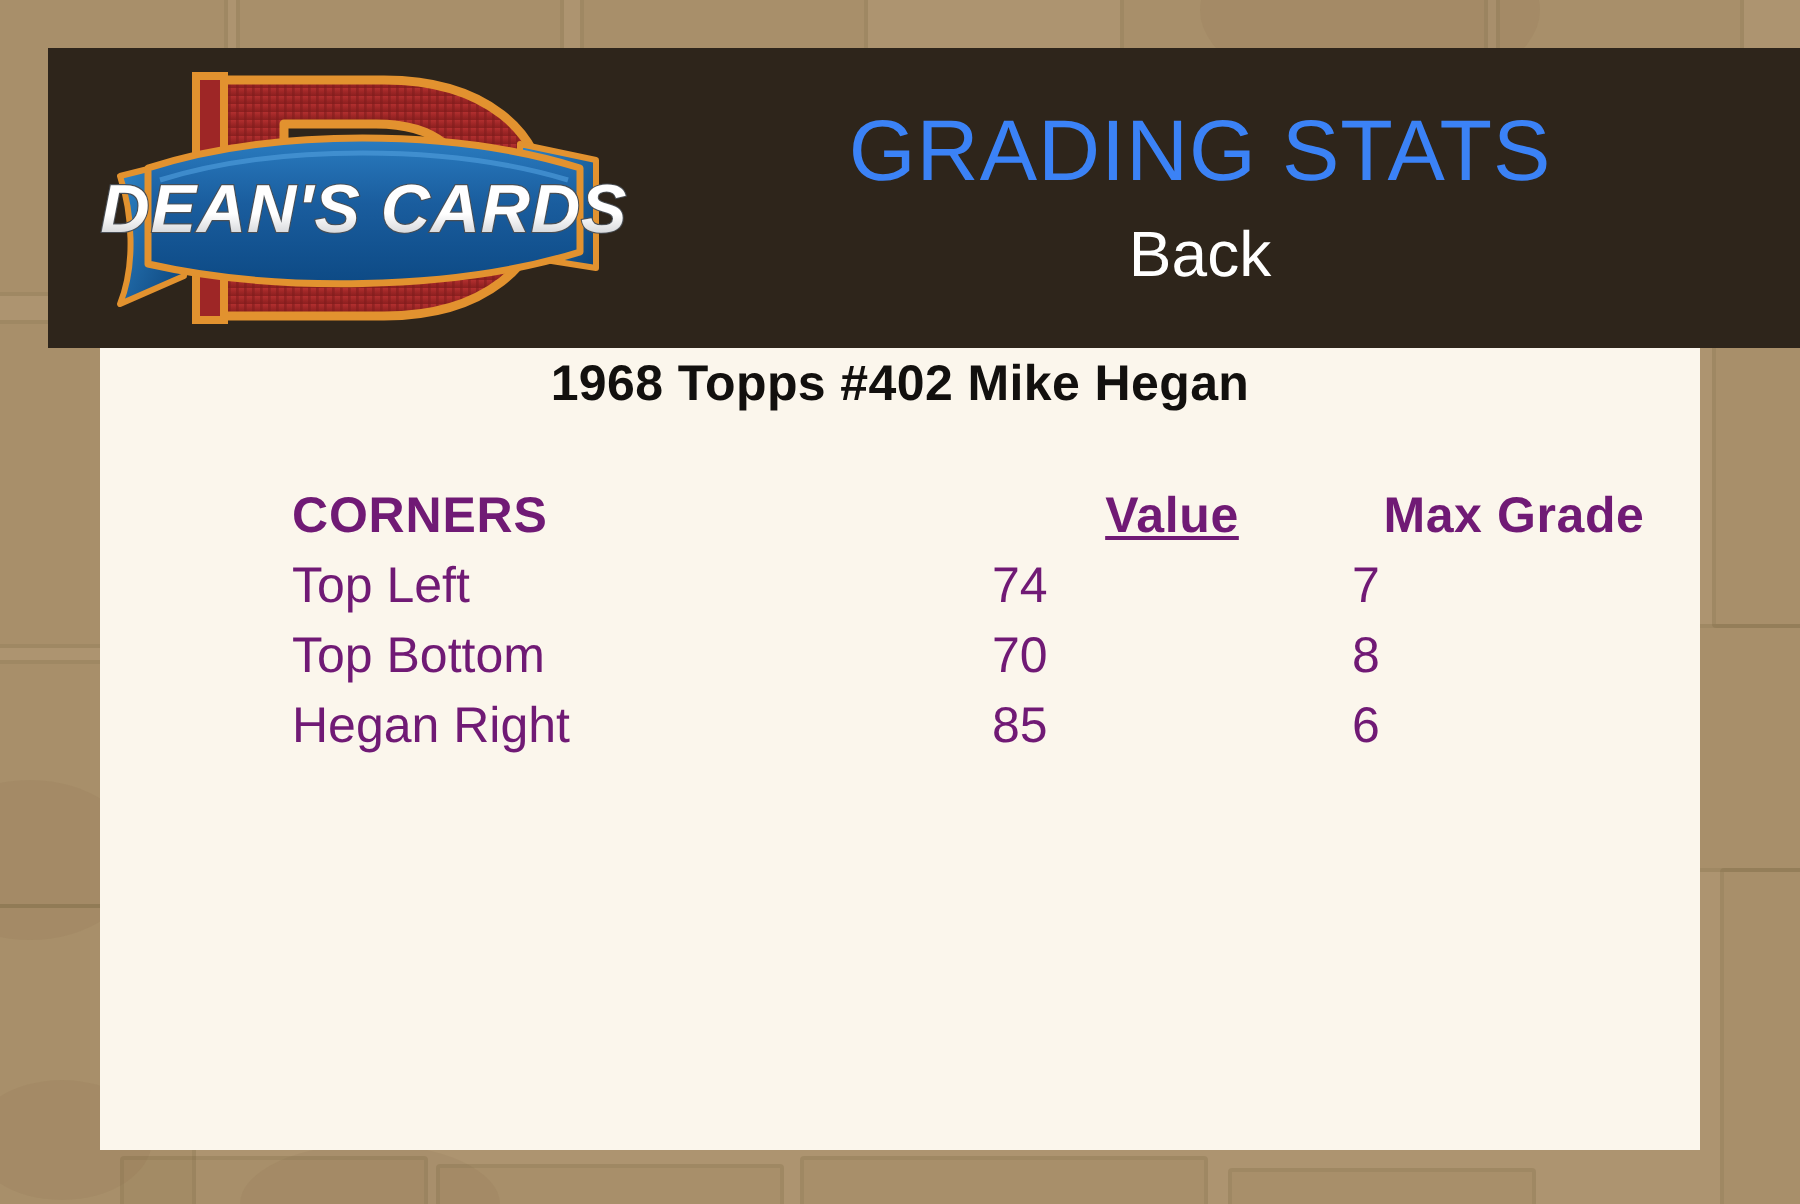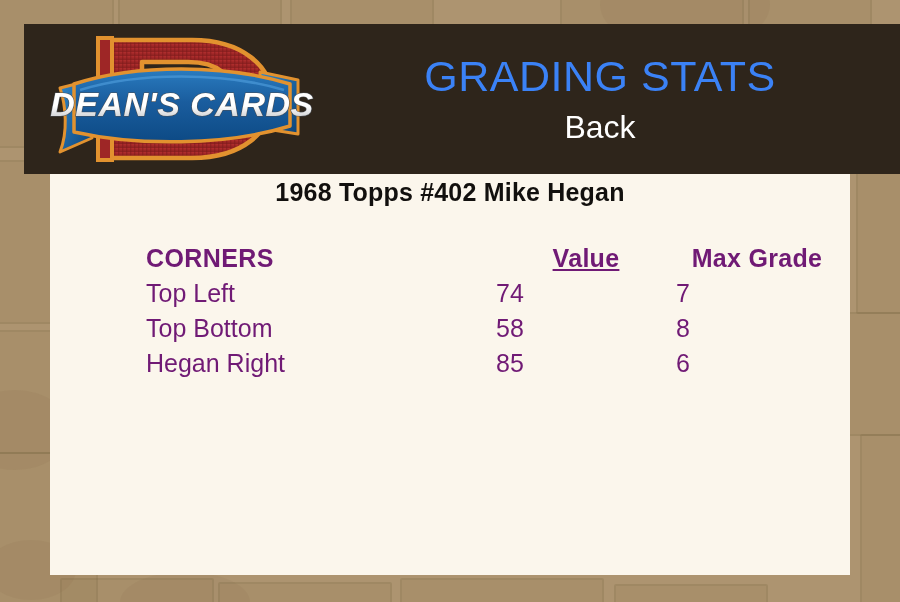--- a/index.html
+++ b/index.html
@@ -276,21 +276,21 @@
         </tr>
       </thead>
       <tbody>
         <tr class="stats-row">
           <td class="cell-label">Top Left</td>
           <td class="cell-value">74</td>
           <td class="cell-maxgrade">7</td>
         </tr>
         <tr class="stats-row">
           <td class="cell-label">Top Bottom</td>
-          <td class="cell-value">58</td>
+          <td class="cell-value">70</td>
           <td class="cell-maxgrade">8</td>
         </tr>
         <tr class="stats-row">
           <td class="cell-label">Hegan Right</td>
           <td class="cell-value">85</td>
           <td class="cell-maxgrade">6</td>
         </tr>
       </tbody>
     </table>
 

